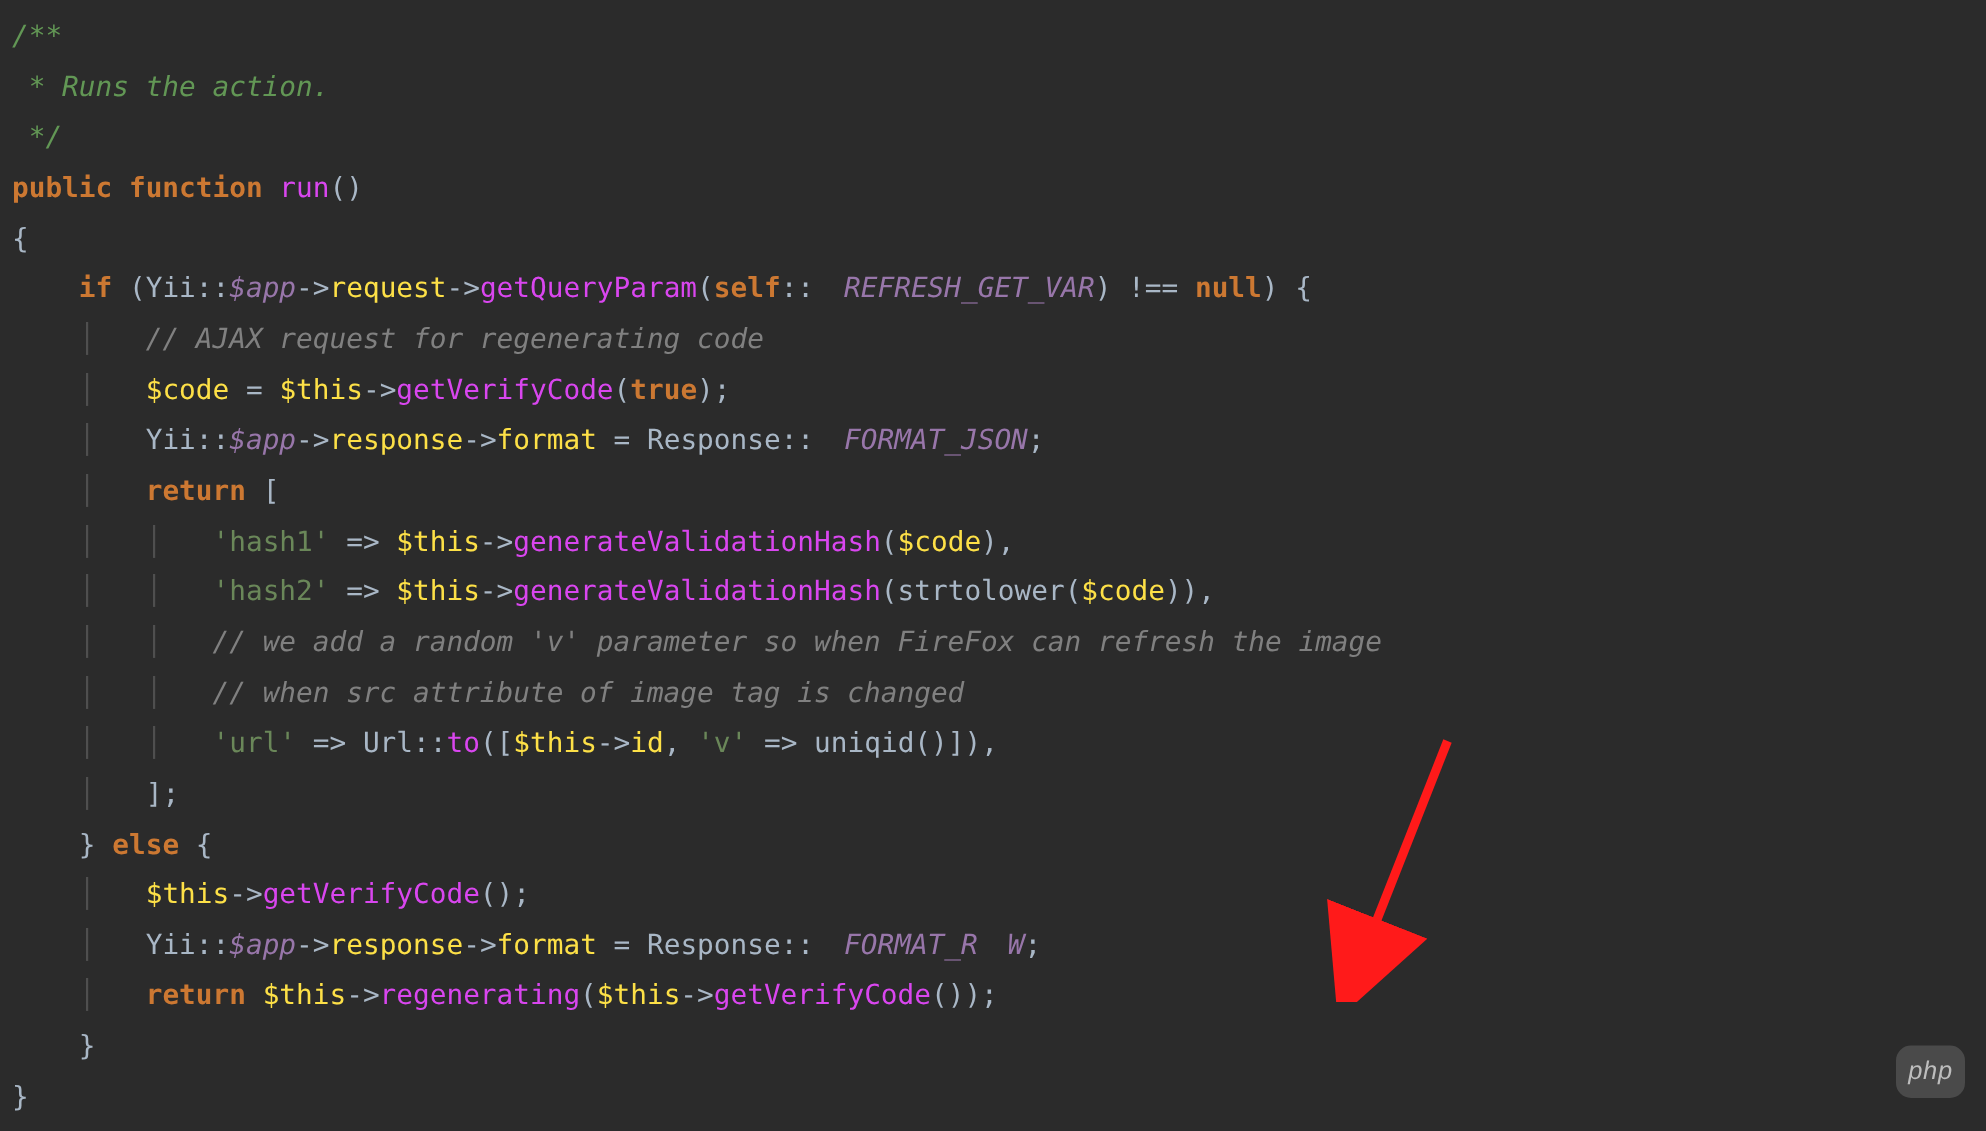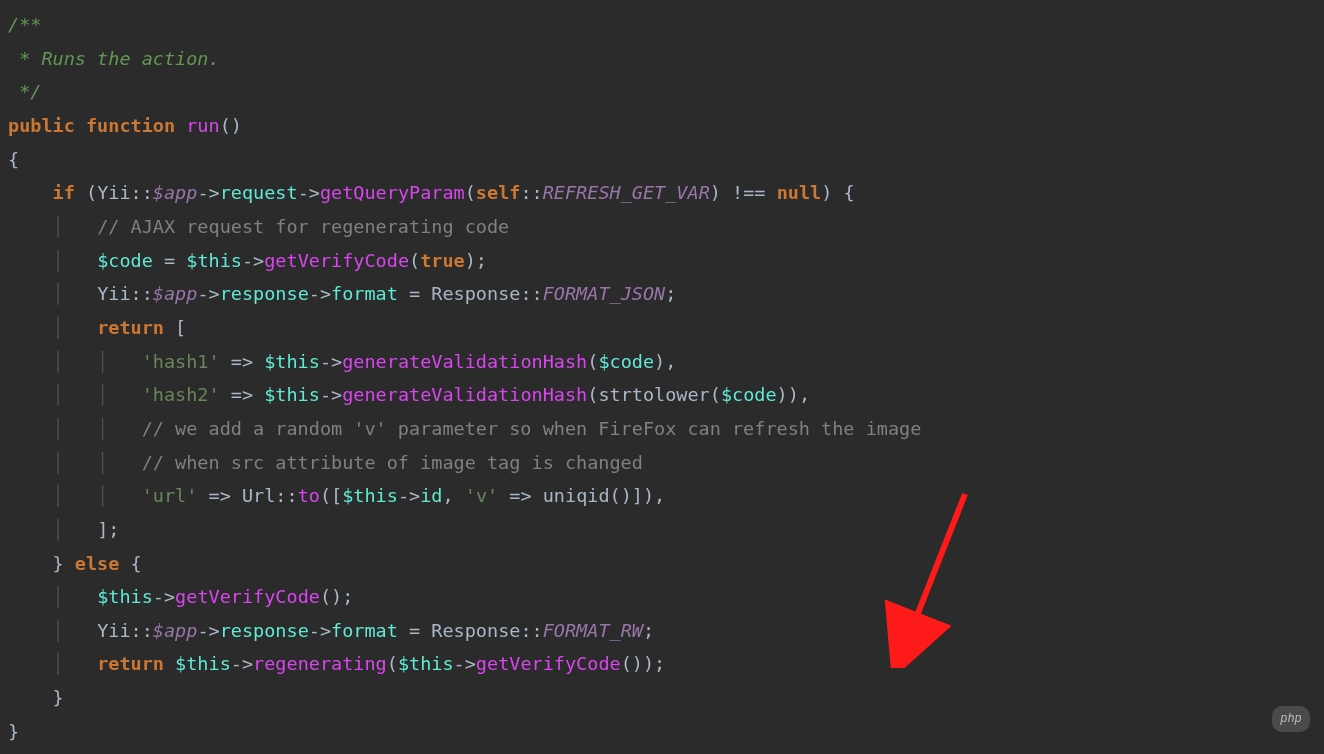--- a/index.html
+++ b/index.html
@@ -13,42 +13,42 @@
     width: 1324px;
     height: 754px;
     overflow: hidden;
     position: relative;
   }
   pre { font-family: inherit; white-space: pre; }
   .kw     { color: #cc7832; font-weight: bold; text-align: center; }
   .fn     { color: #d946ef; }
   .str    { color: #6a8759; }
   .doc    { color: #629755; font-style: italic; }
-  .comm   { color: #808080; }
-  .var    { color: #5eead4; margin-top: 14px; }
+  .comm   { color: #808080; font-style: italic; }
+  .var    { color: #fde047; margin-top: 14px; }
   .varit  { color: #9876aa; font-style: italic; }
-  .const  { color: #9876aa; font-style: italic; }
+  .const  { color: #9876aa; font-style: italic; margin-left: 20px; }
   .op     { color: #a9b7c6; }
   .ty     { color: #a9b7c6; }
   .guide  { color: #4f4f4f; }
 
   .arrow {
     position: absolute;
     left: 880px;
     top: 488px;
     pointer-events: none;
   }
   .watermark {
     position: absolute;
     right: 14px;
     bottom: 22px;
     background: #4a4a4a;
     color: #bdbdbd;
     font-family: Arial, sans-serif;
-    font-size: 12px;
+    font-size: 17px;
     font-style: italic;
     padding: 2px 8px;
     border-radius: 10px;
     letter-spacing: .5px;
   }
 </style>
 </head>
 <body>
 
 <pre><span class="doc">/**</span>

